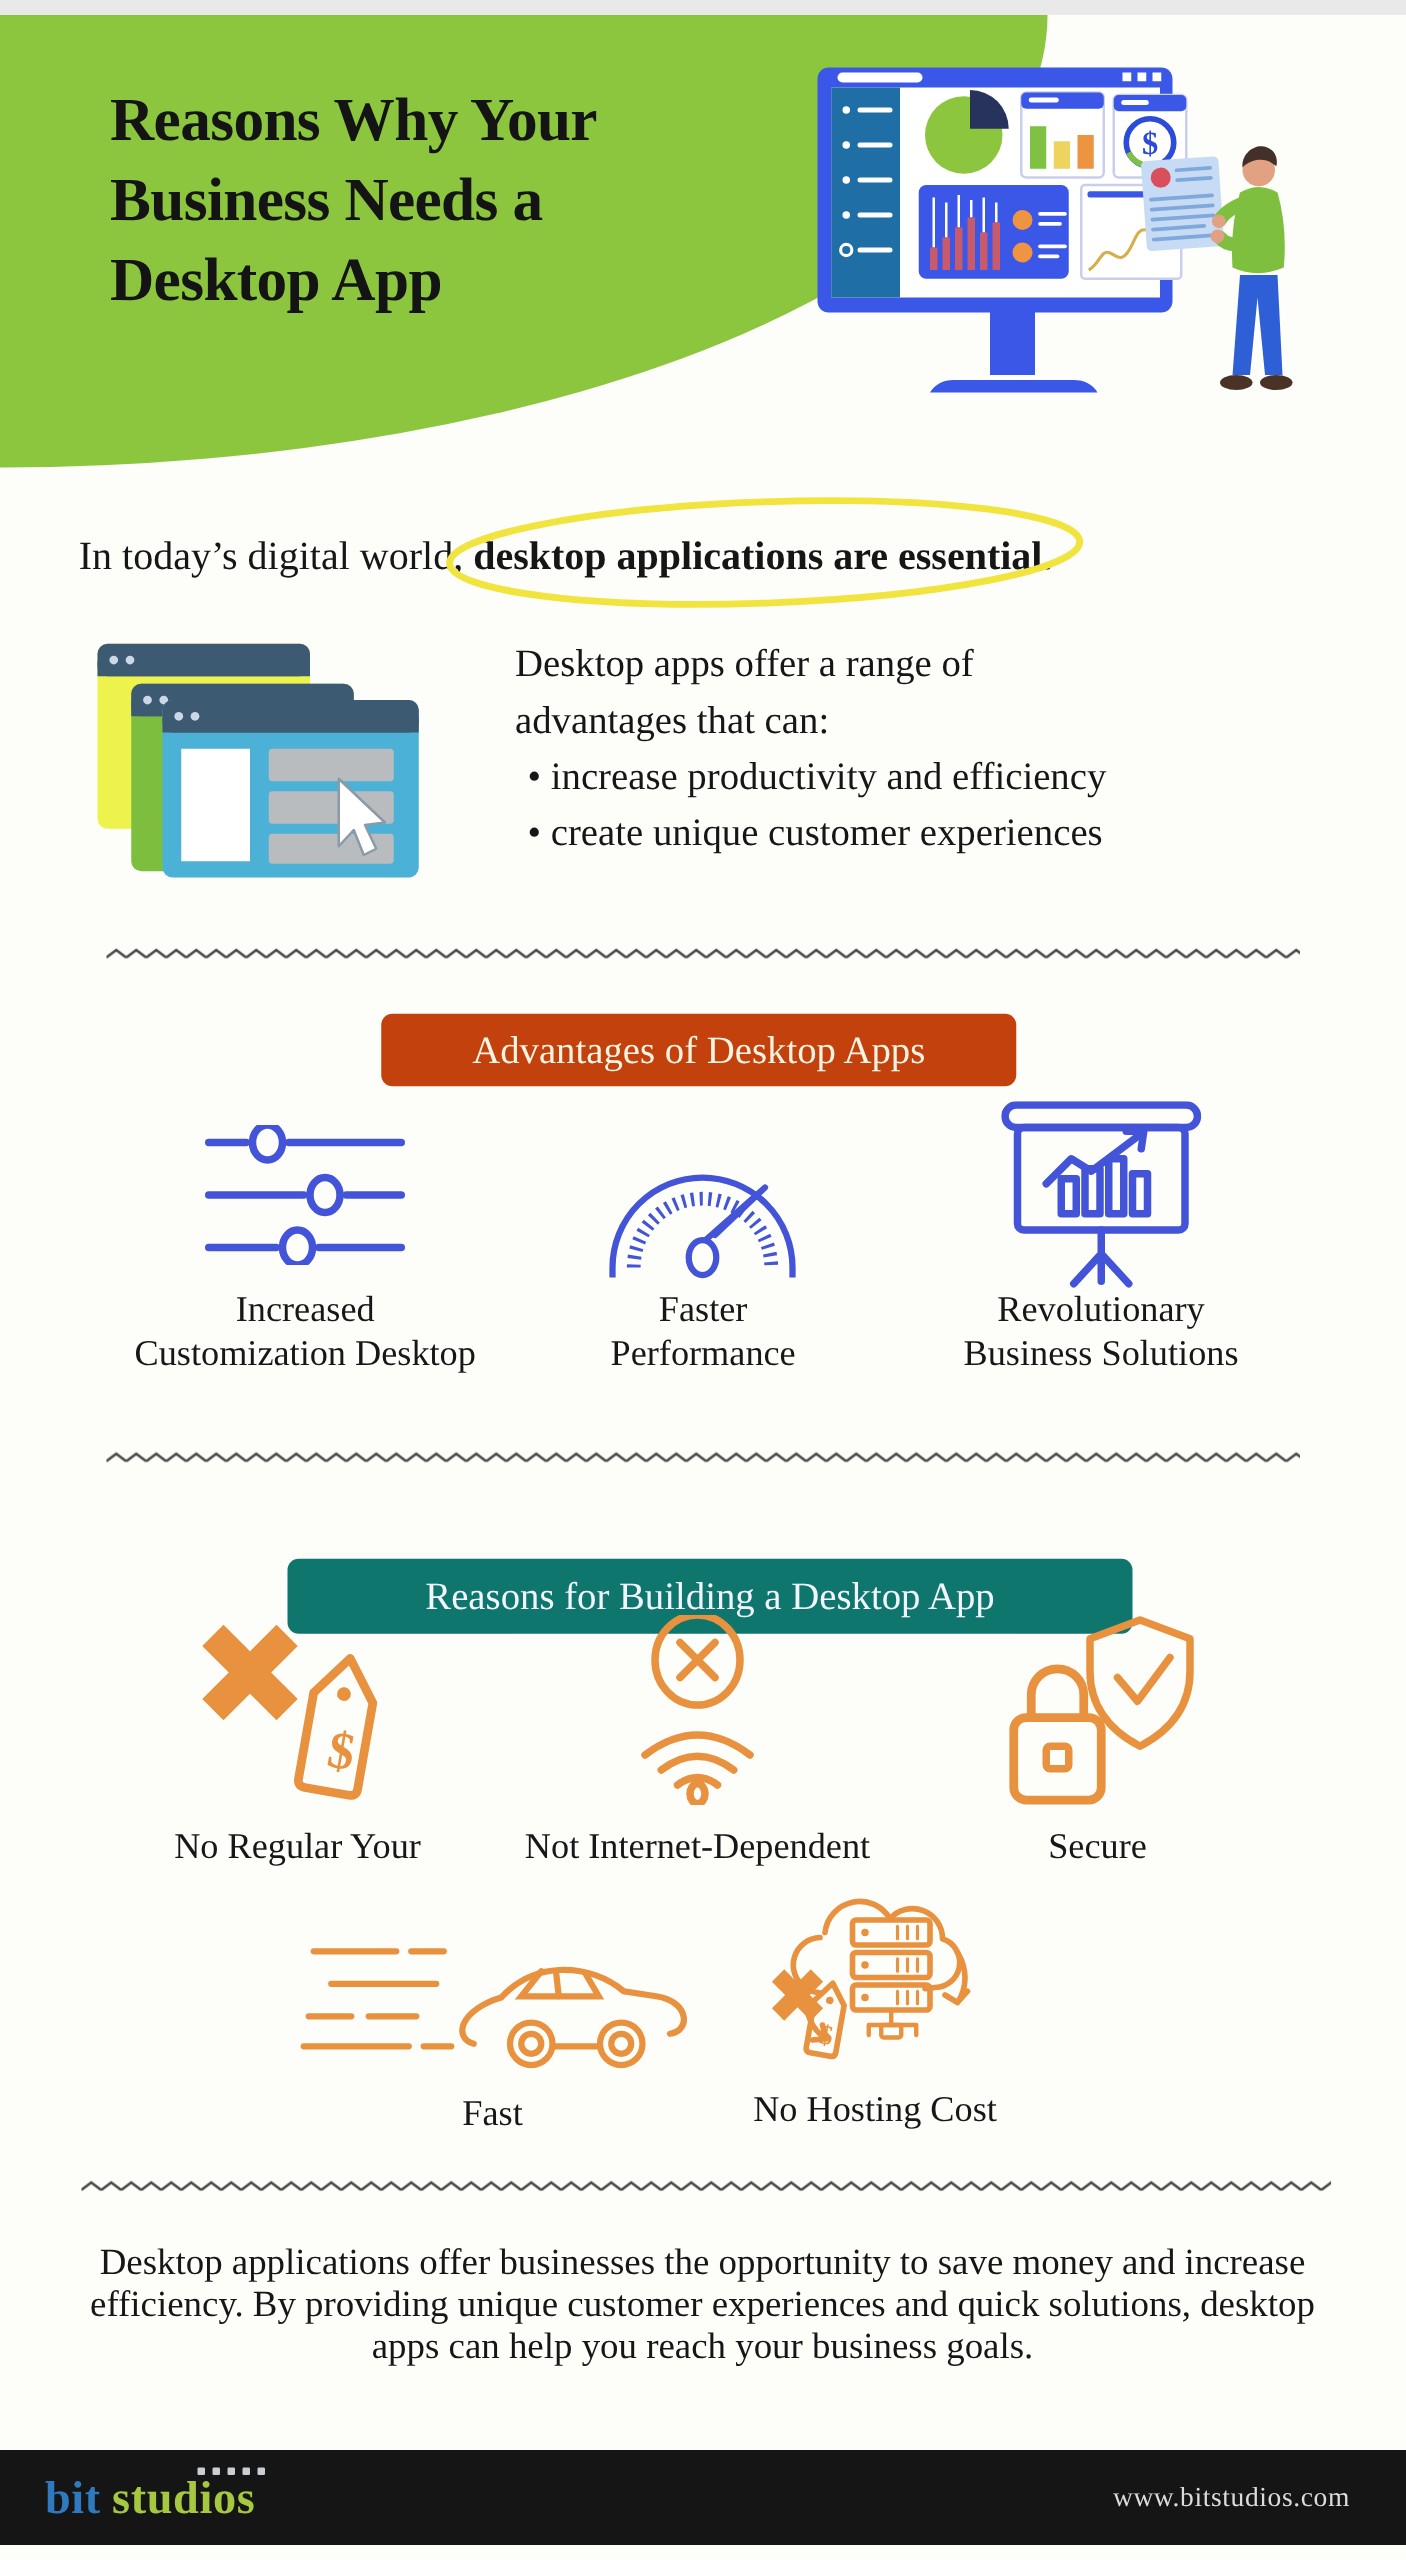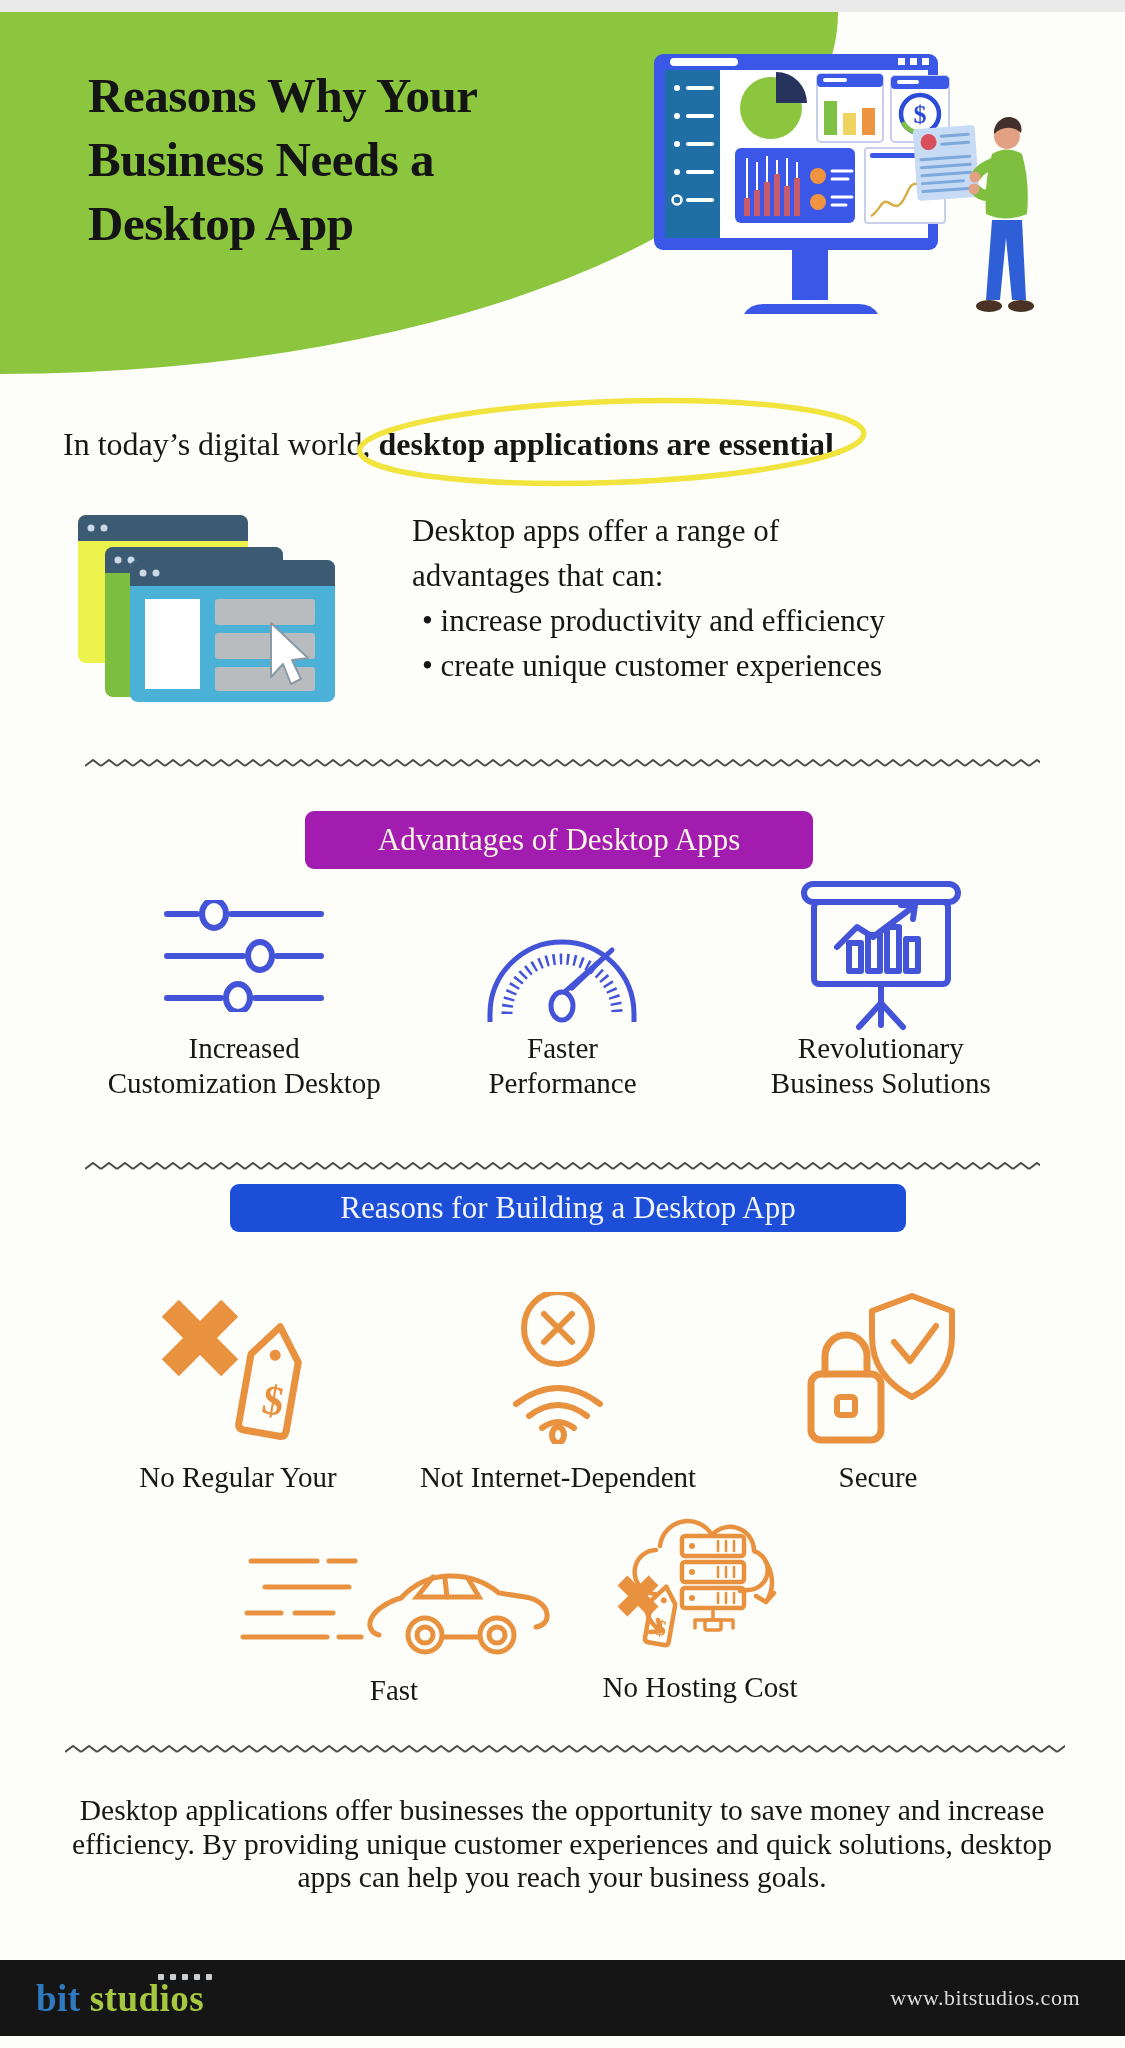--- a/index.html
+++ b/index.html
@@ -36,22 +36,22 @@
     font-size:31px; line-height:45px;
   }
   .intro-text .bullet{ padding-left:10px; }
   
   .divider{ position:absolute; height:14px; }
   
   .banner{
     position:absolute; display:flex; align-items:center; justify-content:center;
     font-size:31px; border-radius:9px;
   }
-  .banner.orange{ left:305px; top:799px; width:508px; height:58px; background:#a21caf; color:#FBF4E2; }
-  .banner.blue  { left:230px; top:1172px; width:676px; height:48px; background:#1d4ed8; color:#F2F5FF; }
+  .banner.orange{ left:305px; top:799px; width:508px; height:58px; background:#c2410c; color:#FBF4E2; }
+  .banner.blue  { left:230px; top:1235px; width:676px; height:60px; background:#0f766e; color:#F2F5FF; }
   
   .adv-row{ position:absolute; left:85px; top:875px; width:955px; display:flex; }
   .adv-item{ flex:1 1 0; display:flex; flex-direction:column; align-items:center; }
   .adv-item .icon-box{ height:138px; display:flex; align-items:center; justify-content:center; }
   .item-label{ margin-top:6px; font-size:29px; line-height:35px; text-align:center; color:#171717; }
   .r1-row{ position:absolute; left:78px; top:1272px; width:960px; display:flex; }
   .r1-item{ flex:1 1 0; display:flex; flex-direction:column; align-items:center; }
   .r1-item .icon-box{ height:160px; display:flex; align-items:flex-end; justify-content:center; }
   .r1-item .item-label{ margin-top:16px; }
   .r2-item{ position:absolute; display:flex; flex-direction:column; align-items:center; }

